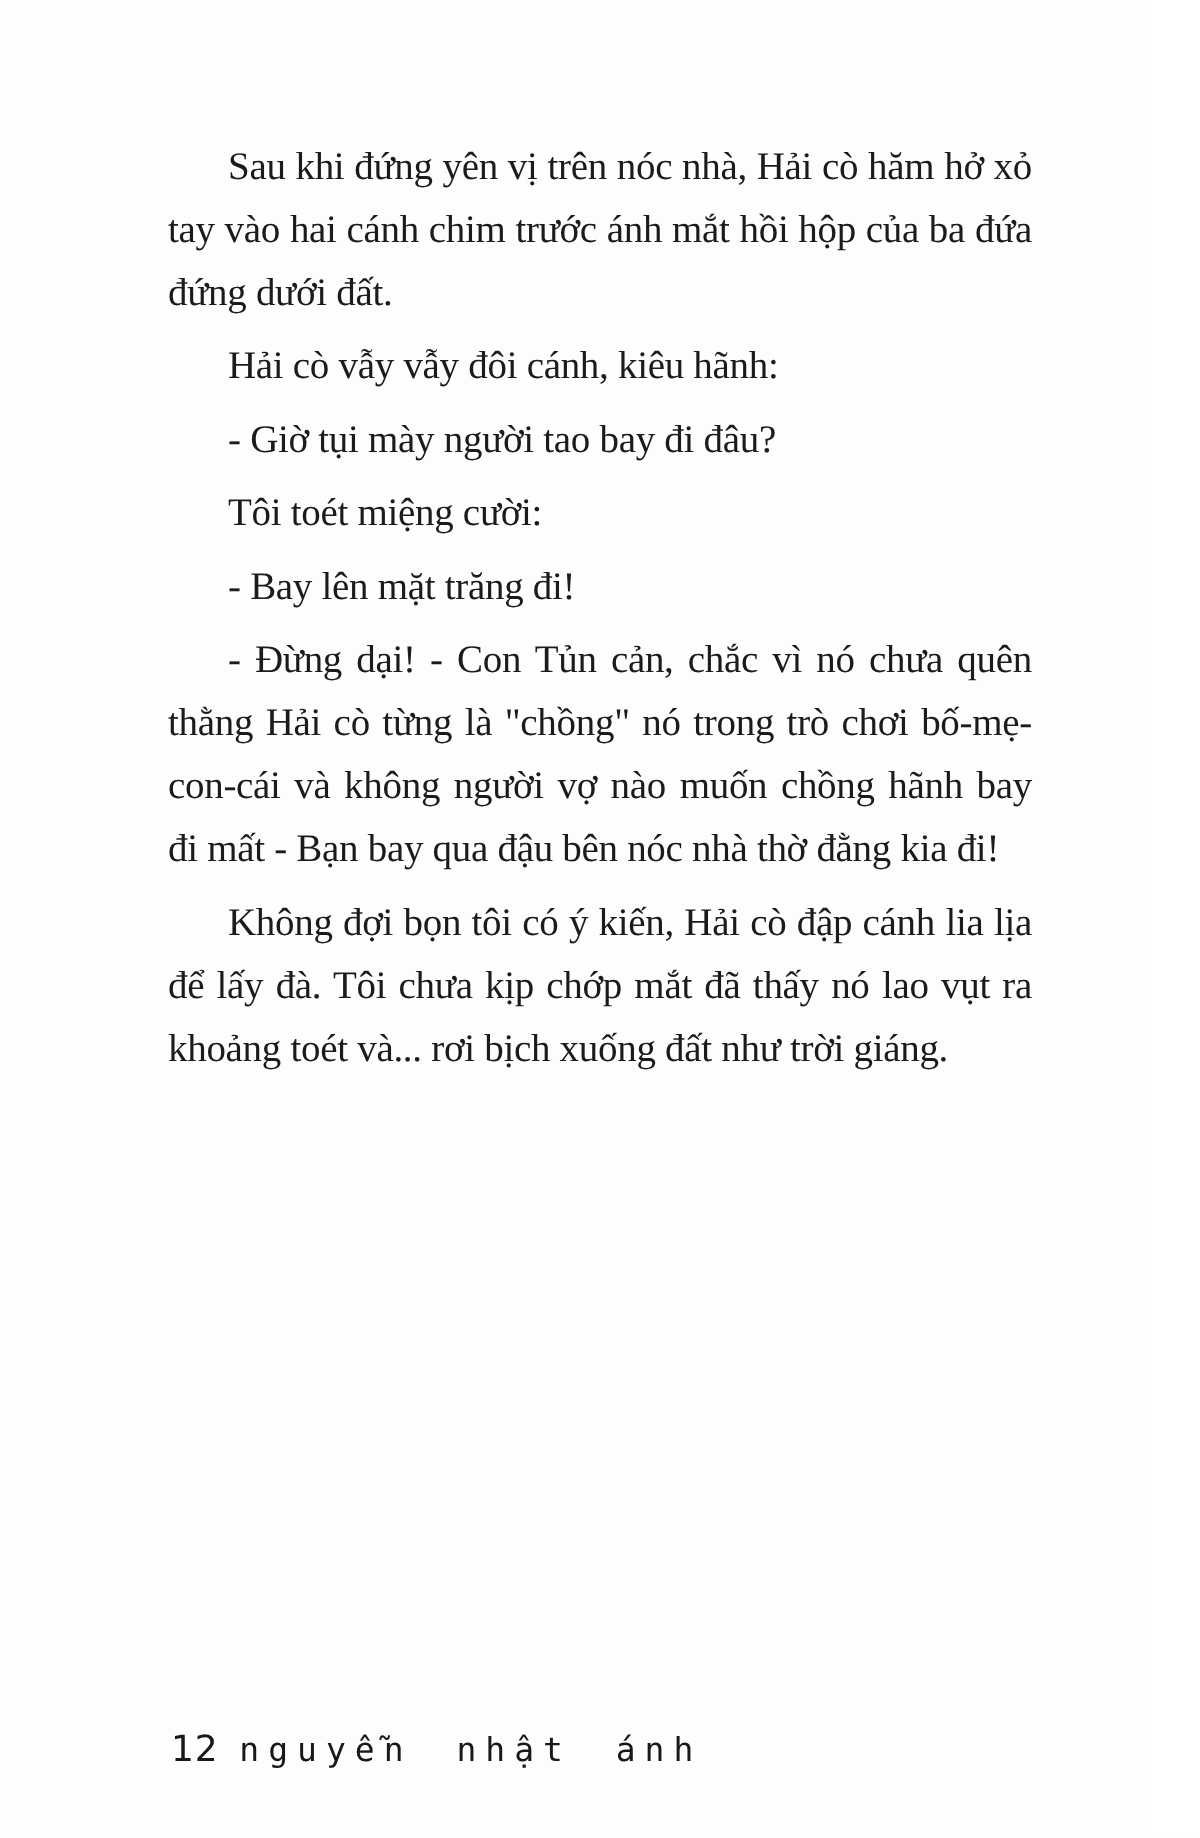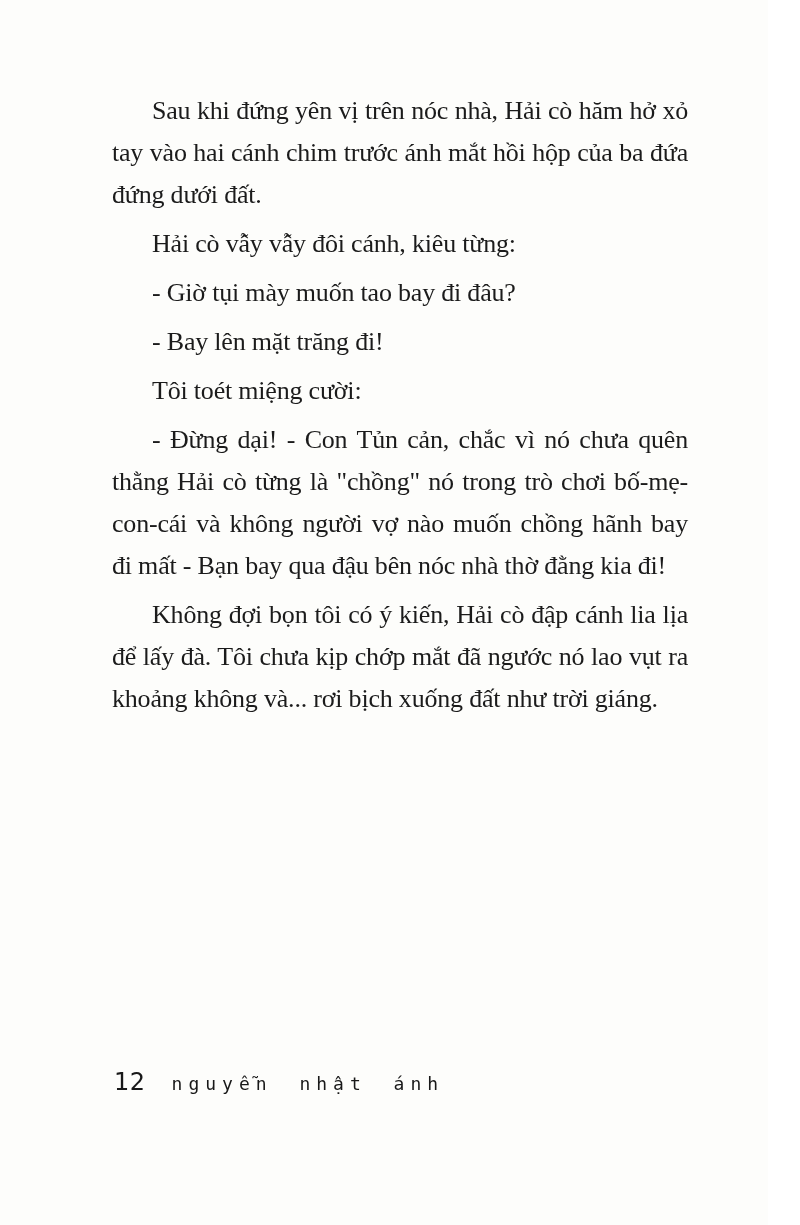--- a/index.html
+++ b/index.html
@@ -25,49 +25,49 @@
     text-align: justify;
     letter-spacing: -0.2px;
   }
   .text-block p {
     margin: 0 0 7px 0;
     text-indent: 40px;
   }
   .footer {
     position: absolute;
     left: 114px;
-    top: 1068px;
+    top: 1152px;
     display: flex;
     align-items: baseline;
     color: #181818;
   }
   .page-number {
     font-family: "DejaVu Sans", sans-serif;
     font-size: 24px;
     font-weight: 500;
     letter-spacing: 0.5px;
   }
   .author-name {
-    margin-left: 26px;
+    margin-left: 14px;
     font-family: "DejaVu Sans Mono", monospace;
-    font-size: 18px;
+    font-size: 22px;
     letter-spacing: 6px;
     word-spacing: 10px;
   }
 </style>
 </head>
 <body>
 
 <div class="page">
   <div class="text-block">
       <p>Sau khi đứng yên vị trên nóc nhà, Hải cò hăm hở xỏ tay vào hai cánh chim trước ánh mắt hồi hộp của ba đứa đứng dưới đất.</p>
-      <p>Hải cò vẫy vẫy đôi cánh, kiêu từng:</p>
-      <p>- Giờ tụi mày muốn tao bay đi đâu?</p>
+      <p>Hải cò vẫy vẫy đôi cánh, kiêu hãnh:</p>
+      <p>- Giờ tụi mày người tao bay đi đâu?</p>
+      <p>Tôi toét miệng cười:</p>
       <p>- Bay lên mặt trăng đi!</p>
-      <p>Tôi toét miệng cười:</p>
       <p>- Đừng dại! - Con Tủn cản, chắc vì nó chưa quên thằng Hải cò từng là "chồng" nó trong trò chơi bố-mẹ-con-cái và không người vợ nào muốn chồng hãnh bay đi mất - Bạn bay qua đậu bên nóc nhà thờ đằng kia đi!</p>
-      <p>Không đợi bọn tôi có ý kiến, Hải cò đập cánh lia lịa để lấy đà. Tôi chưa kịp chớp mắt đã ngước nó lao vụt ra khoảng không và... rơi bịch xuống đất như trời giáng.</p>
+      <p>Không đợi bọn tôi có ý kiến, Hải cò đập cánh lia lịa để lấy đà. Tôi chưa kịp chớp mắt đã thấy nó lao vụt ra khoảng toét và... rơi bịch xuống đất như trời giáng.</p>
     </div>
   <div class="footer">
     <span class="page-number">12</span>
     <span class="author-name">nguyễn nhật ánh</span>
   </div>
 </div>
 
 </body></html>

